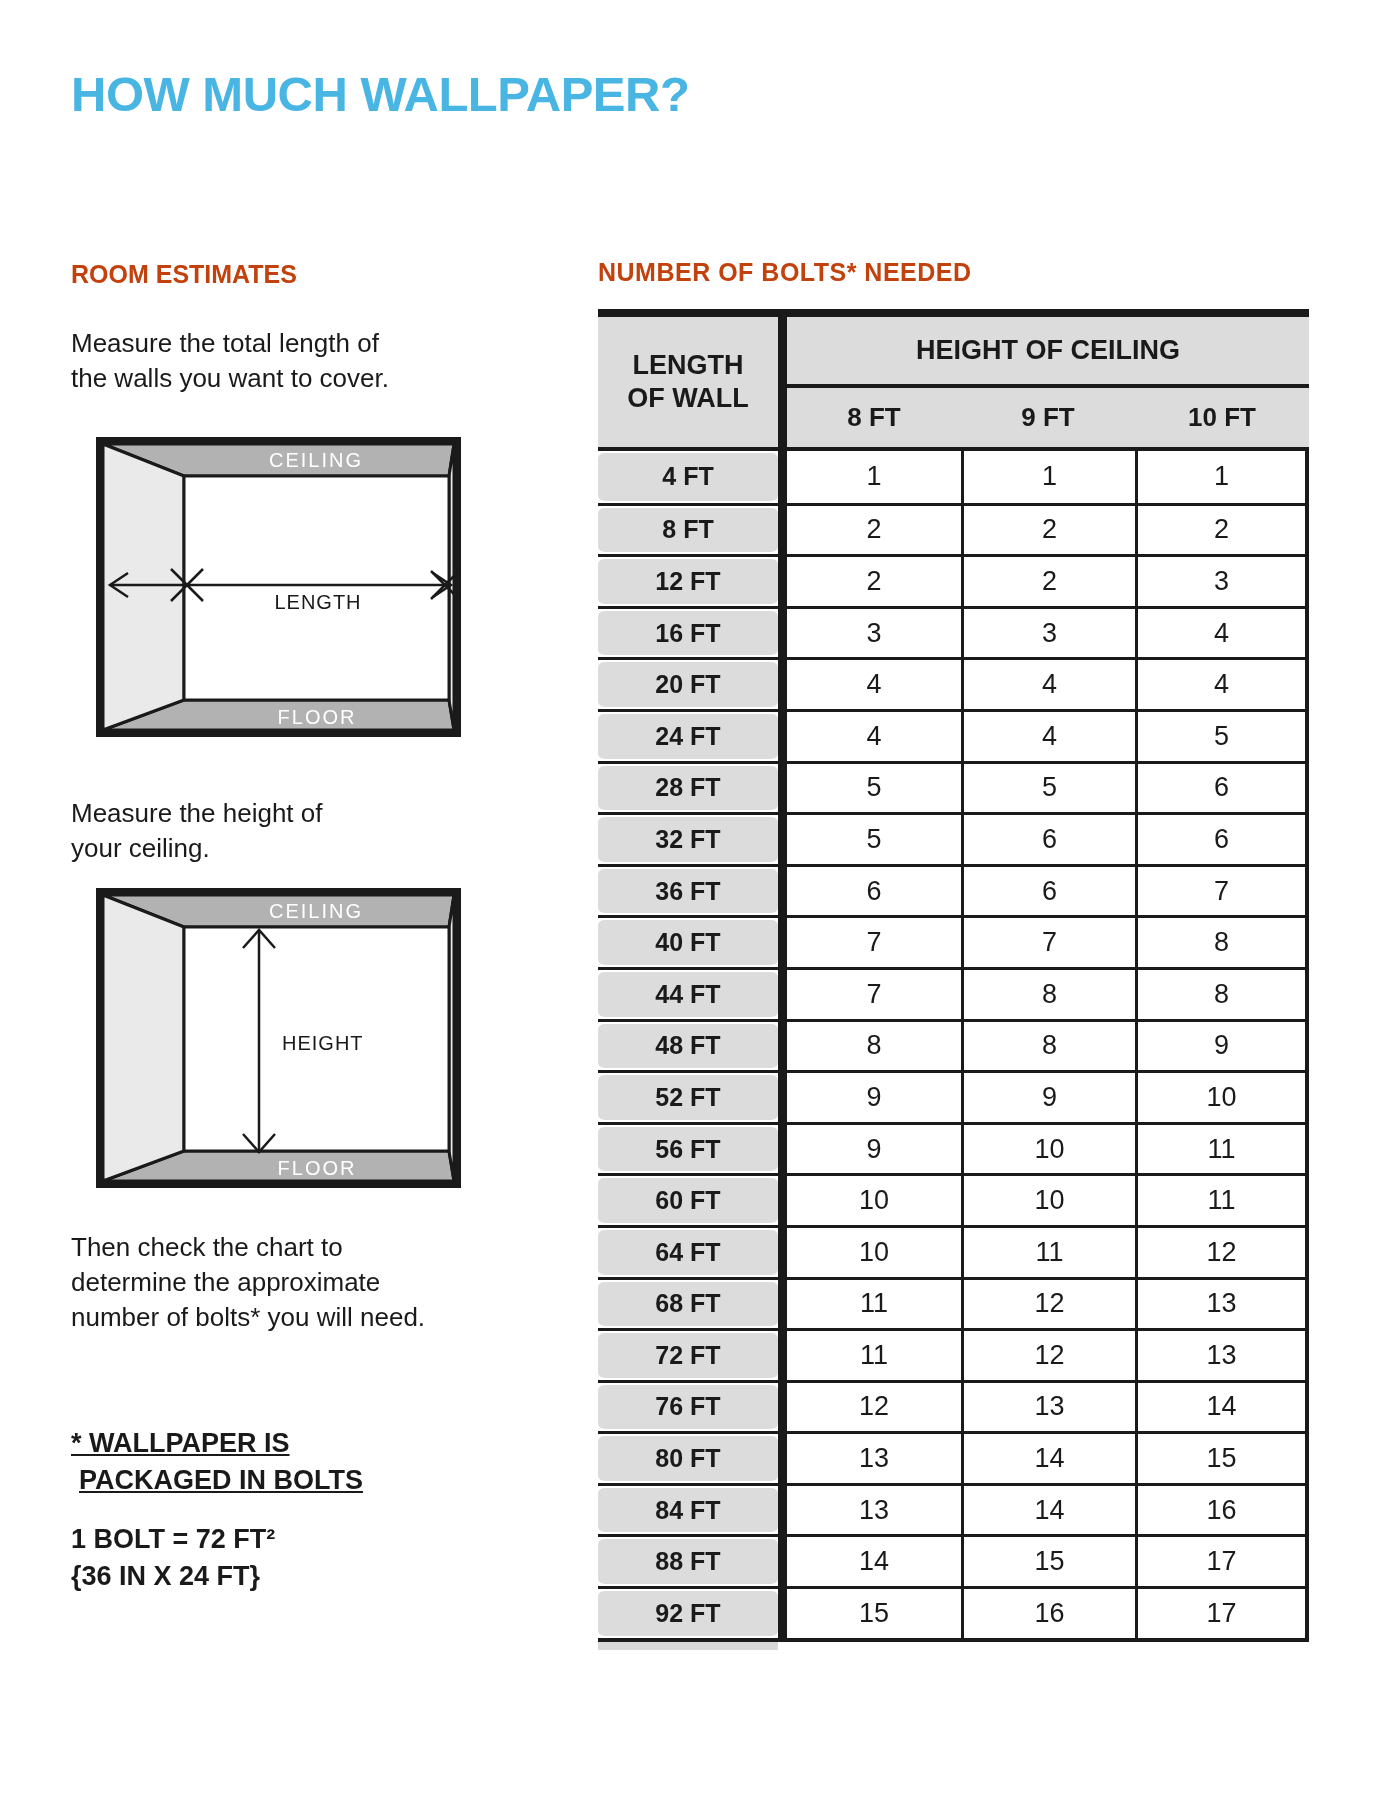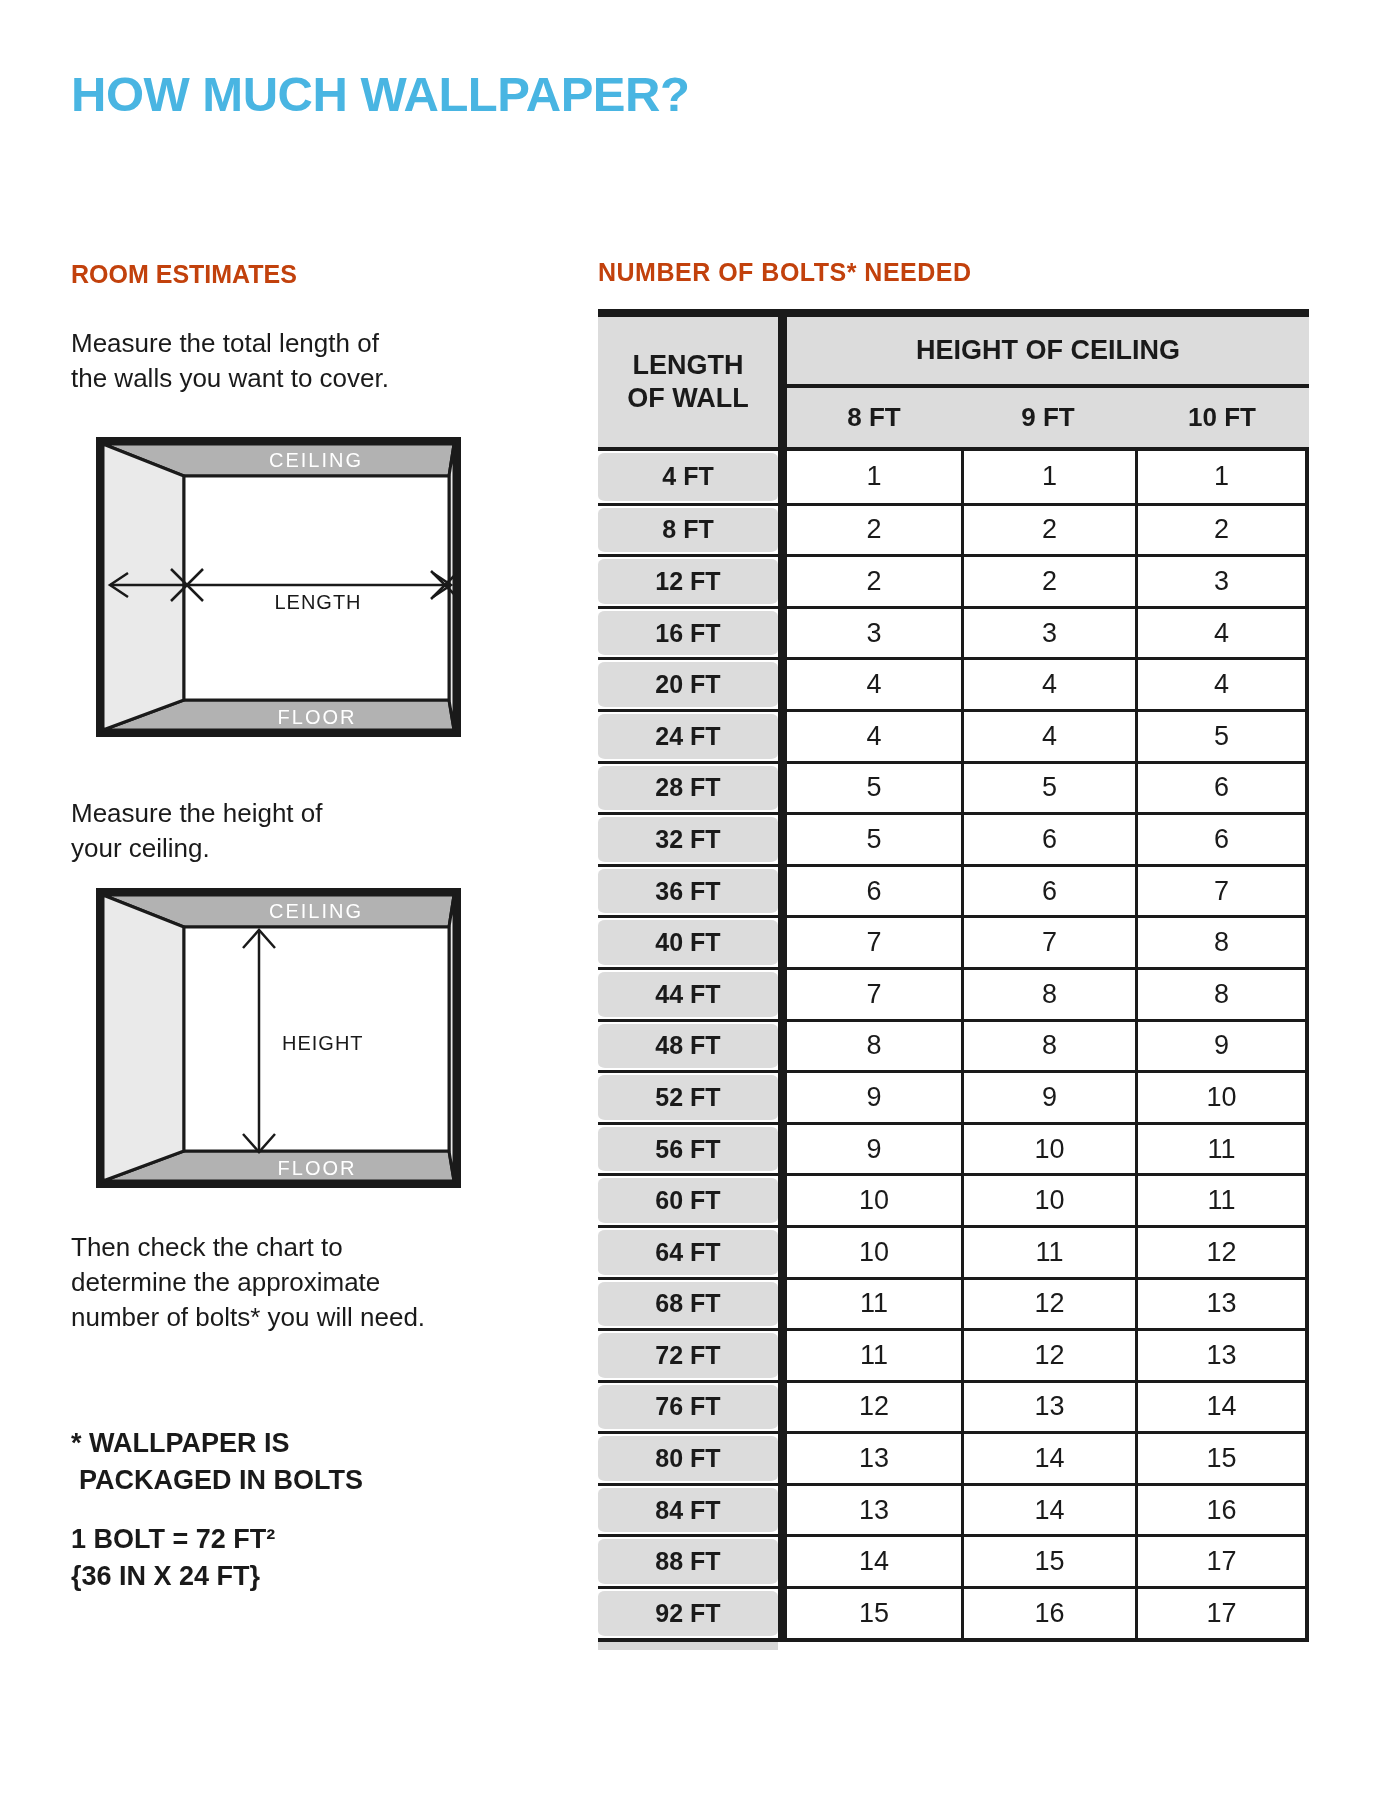--- a/index.html
+++ b/index.html
@@ -52,21 +52,21 @@
   .measure-label { font-size: 20px; fill: #1a1a1a; letter-spacing: 1px; }
 
   .footnote {
     position: absolute;
     left: 71px;
     top: 1425px;
     font-size: 27px;
     font-weight: bold;
     line-height: 37px;
   }
-  .footnote span { display: block; }
+  .footnote span { display: block; text-decoration: underline; }
   .footnote .fn2 { margin-left: 8px; }
   .bolt-size {
     position: absolute;
     left: 71px;
     top: 1521px;
     font-size: 27px;
     font-weight: bold;
     line-height: 37px;
     white-space: pre-line;
   }

